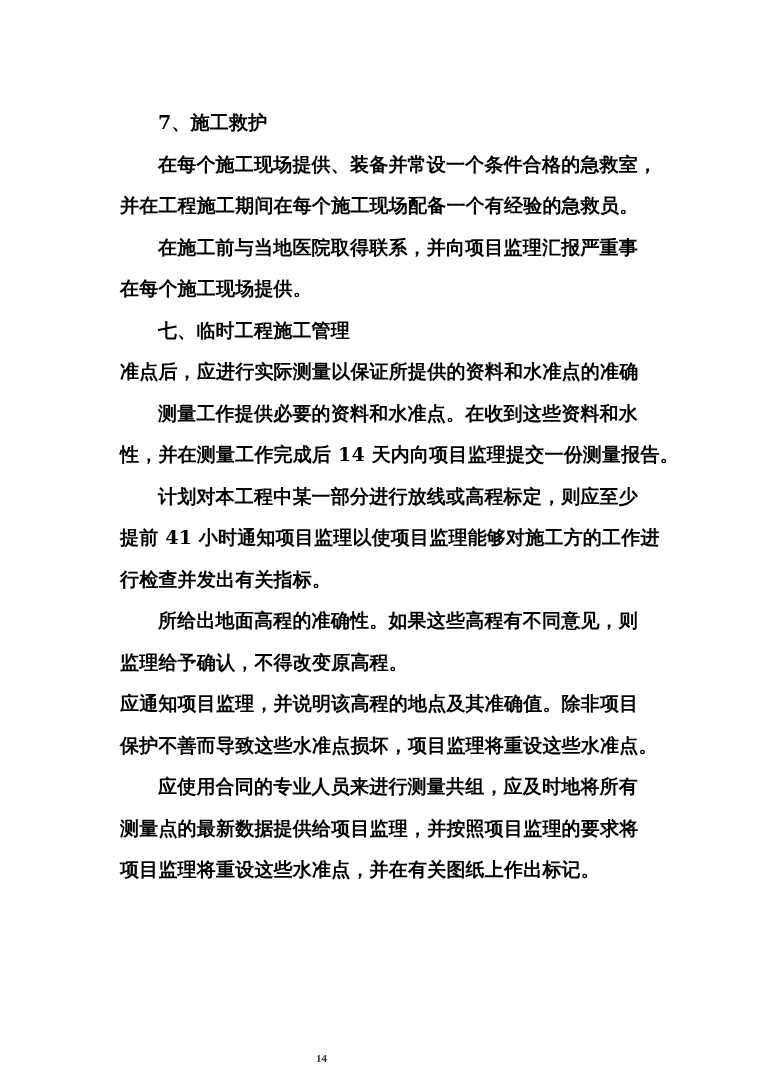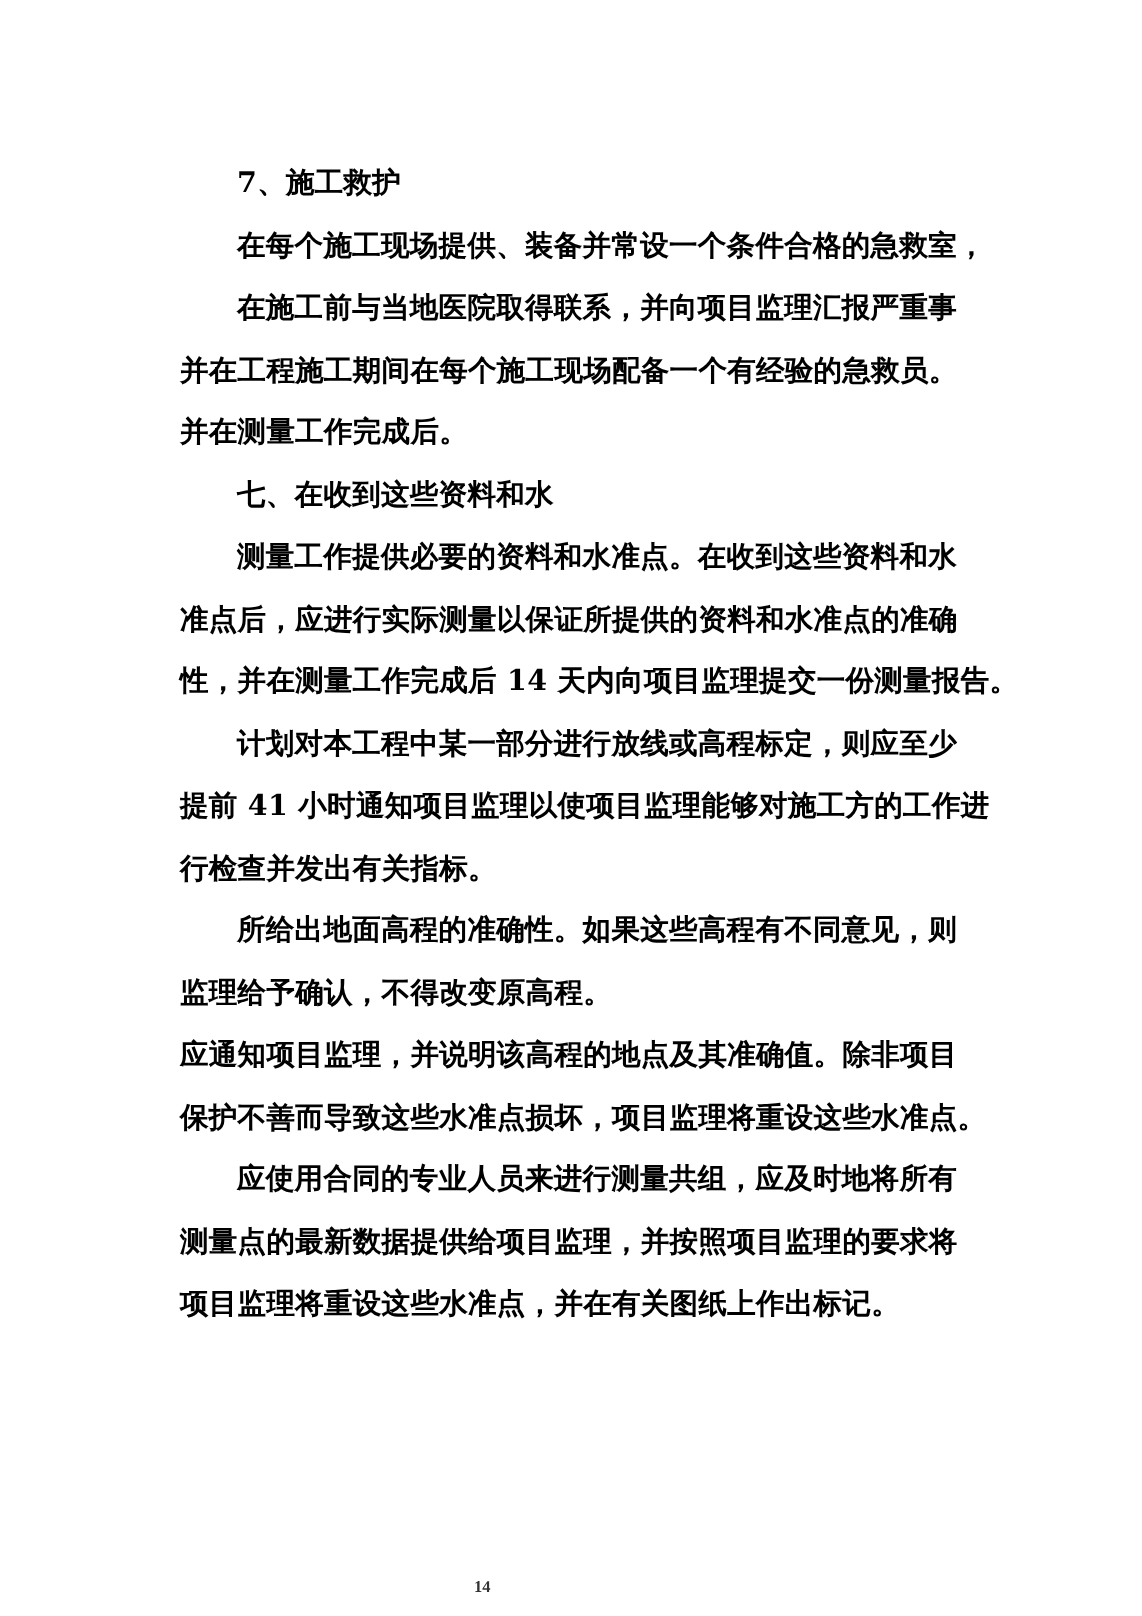--- a/index.html
+++ b/index.html
@@ -51,26 +51,26 @@
       color: #333333;
     }
   </style>
 </head>
 <body>
 
 <div class="page">
   <div class="content">
     <div class="line indent">7、施工救护</div>
     <div class="line indent">在每个施工现场提供、装备并常设一个条件合格的急救室，</div>
+    <div class="line">并在工程施工期间在每个施工现场配备一个有经验的急救员。</div>
     <div class="line indent">在施工前与当地医院取得联系，并向项目监理汇报严重事</div>
-    <div class="line">并在工程施工期间在每个施工现场配备一个有经验的急救员。</div>
-    <div class="line">并在测量工作完成后。</div>
-    <div class="line indent">七、在收到这些资料和水</div>
+    <div class="line">在每个施工现场提供。</div>
+    <div class="line indent">七、临时工程施工管理</div>
+    <div class="line">准点后，应进行实际测量以保证所提供的资料和水准点的准确</div>
     <div class="line indent">测量工作提供必要的资料和水准点。在收到这些资料和水</div>
-    <div class="line">准点后，应进行实际测量以保证所提供的资料和水准点的准确</div>
     <div class="line">性，并在测量工作完成后 14 天内向项目监理提交一份测量报告。</div>
     <div class="line indent">计划对本工程中某一部分进行放线或高程标定，则应至少</div>
     <div class="line">提前 41 小时通知项目监理以使项目监理能够对施工方的工作进</div>
     <div class="line">行检查并发出有关指标。</div>
     <div class="line indent">所给出地面高程的准确性。如果这些高程有不同意见，则</div>
     <div class="line">监理给予确认，不得改变原高程。</div>
     <div class="line">应通知项目监理，并说明该高程的地点及其准确值。除非项目</div>
     <div class="line">保护不善而导致这些水准点损坏，项目监理将重设这些水准点。</div>
     <div class="line indent">应使用合同的专业人员来进行测量共组，应及时地将所有</div>
     <div class="line">测量点的最新数据提供给项目监理，并按照项目监理的要求将</div>

